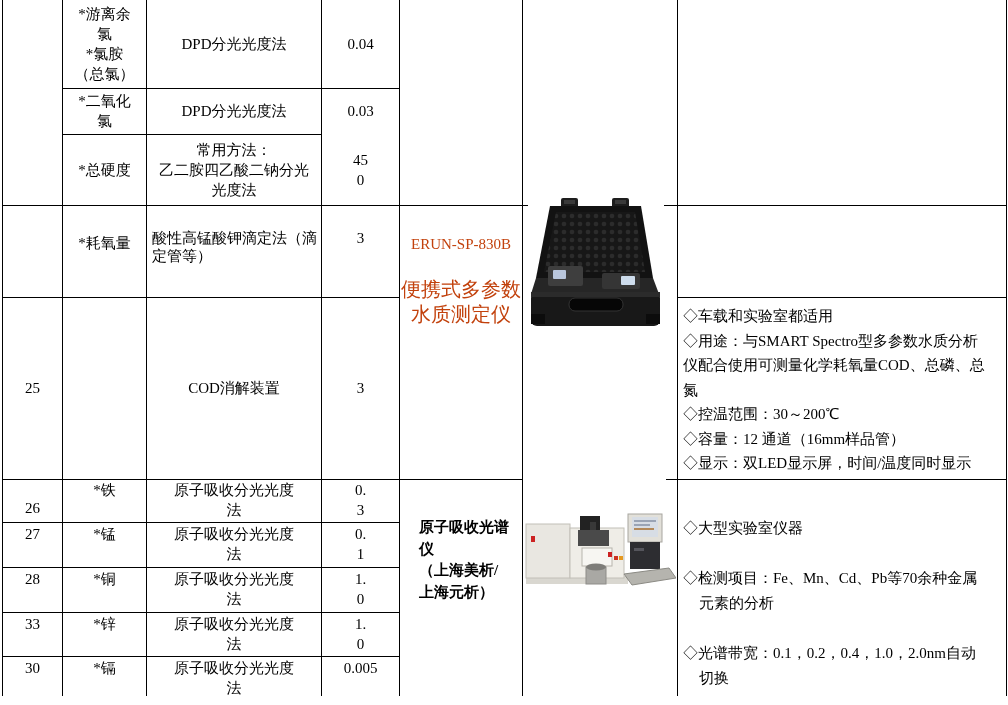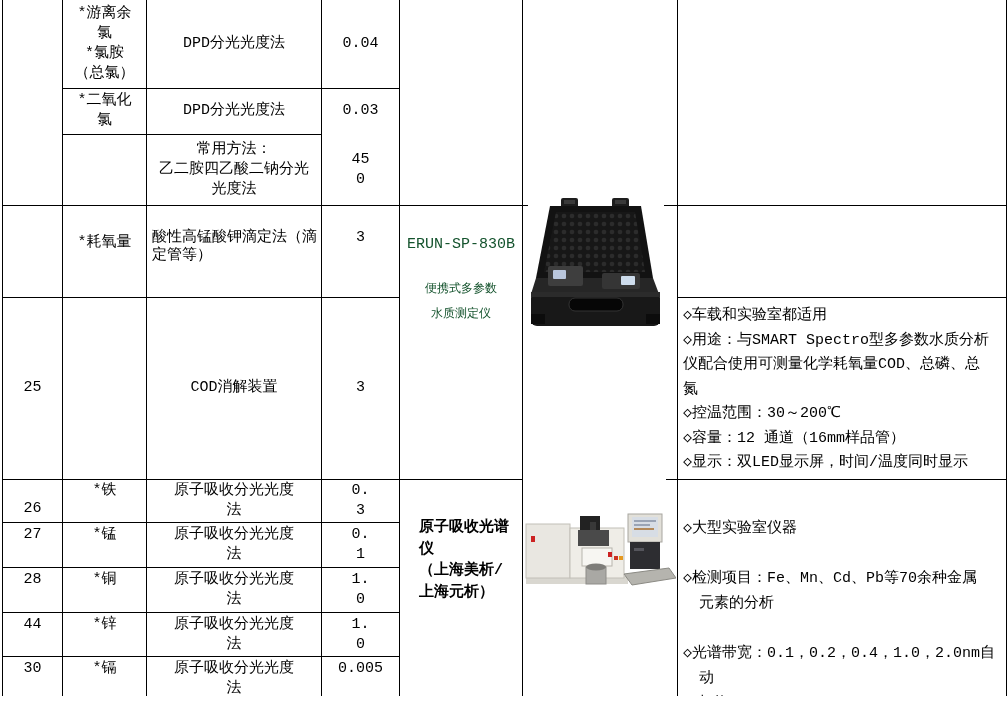--- a/index.html
+++ b/index.html
@@ -1,24 +1,24 @@
 <!DOCTYPE html>
 <html><head>
 <meta charset="utf-8">
 <style>
   html,body{margin:0;padding:0;background:#fff;}
   #page{position:relative;width:1008px;height:696px;background:#fff;overflow:hidden;
-        font-family:Liberation Mono, monospace;color:#000;font-size:15px;}
+        font-family:Liberation Serif, serif;color:#000;font-size:15px;}
   .vline,.hline{position:absolute;background:#000;}
   .vline{width:1px;top:0;height:702px;}
   .hline{height:1px;}
   .cell{position:absolute;white-space:pre-line;line-height:20px;}
   .cx{display:flex;flex-direction:column;align-items:center;justify-content:center;text-align:center;}
   .ct{text-align:center;}
-  .red{color:#14532d;}
+  .red{color:#c2410c;}
   .bold{font-weight:bold;}
   .photo{position:absolute;background:#fff;}
   .bullet{padding-left:16px;text-indent:-16px;white-space:pre-line;}
 </style>
 </head>
 <body>
 
 <div id="page">
 
   <div class="vline" style="left:2px;"></div>
@@ -48,20 +48,21 @@
 *氯胺
 （总氯）</div>
   <div class="cell cx" style="left:147px;top:0;width:174px;height:88px;">DPD分光光度法</div>
   <div class="cell cx" style="left:322px;top:0;width:77px;height:88px;">0.04</div>
 
   <div class="cell cx" style="left:63px;top:88px;width:83px;height:46px;">*二氧化
 氯</div>
   <div class="cell cx" style="left:147px;top:88px;width:174px;height:46px;">DPD分光光度法</div>
   <div class="cell cx" style="left:322px;top:88px;width:77px;height:46px;">0.03</div>
 
+  <div class="cell cx" style="left:63px;top:134px;width:83px;height:71px;">*总硬度</div>
   <div class="cell cx" style="left:147px;top:134px;width:174px;height:71px;">
     <div style="white-space:pre-line;">常用方法：</div>
     <div style="white-space:pre-line;">乙二胺四乙酸二钠分光
 光度法</div>
   </div>
   <div class="cell cx" style="left:322px;top:134px;width:77px;height:71px;">45
 0</div>
 
   <div class="cell ct" style="left:63px;top:233px;width:83px;height:40px;">*耗氧量</div>
   <div class="cell" style="left:147px;top:205px;width:174px;height:92px;line-height:18px;">
@@ -69,21 +70,21 @@
 定管等）</div>
   </div>
   <div class="cell ct" style="left:322px;top:228px;width:77px;height:30px;">3</div>
 
   <div class="cell cx" style="left:3px;top:297px;width:59px;height:182px;">25</div>
   <div class="cell cx" style="left:147px;top:297px;width:174px;height:182px;">COD消解装置</div>
   <div class="cell cx" style="left:322px;top:297px;width:77px;height:182px;">3</div>
 
   <div class="cell ct" style="left:400px;top:205px;width:122px;height:273px;">
     <div class="red" style="padding-top:7px;line-height:25px;">ERUN-SP-830B</div>
-    <div class="red" style="font-size:12px;line-height:25px;white-space:pre-line;text-align:center;">便携式多参数
+    <div class="red" style="font-size:20px;line-height:25px;white-space:pre-line;text-align:center;">便携式多参数
 水质测定仪</div>
   </div>
 
   <div class="cell" style="left:678px;top:297px;width:326px;height:181px;padding:7px 0 0 5px;line-height:24.5px;">◇车载和实验室都适用
 ◇用途：与SMART Spectro型多参数水质分析
 仪配合使用可测量化学耗氧量COD、总磷、总
 氮
 ◇控温范围：30～200℃
 ◇容量：12 通道（16mm样品管）
 ◇显示：双LED显示屏，时间/温度同时显示</div>
@@ -102,21 +103,21 @@
   <div class="cell ct" style="left:322px;top:525px;width:77px;height:42px;line-height:19.5px;">0.
 1</div>
 
   <div class="cell ct" style="left:3px;top:570px;width:59px;height:42px;line-height:19.5px;">28</div>
   <div class="cell ct" style="left:63px;top:570px;width:83px;height:42px;line-height:19.5px;">*铜</div>
   <div class="cell ct" style="left:147px;top:570px;width:174px;height:42px;line-height:19.5px;">原子吸收分光光度
 法</div>
   <div class="cell ct" style="left:322px;top:570px;width:77px;height:42px;line-height:19.5px;">1.
 0</div>
 
-  <div class="cell ct" style="left:3px;top:615px;width:59px;height:41px;line-height:19.5px;">44</div>
+  <div class="cell ct" style="left:3px;top:615px;width:59px;height:41px;line-height:19.5px;">33</div>
   <div class="cell ct" style="left:63px;top:615px;width:83px;height:41px;line-height:19.5px;">*锌</div>
   <div class="cell ct" style="left:147px;top:615px;width:174px;height:41px;line-height:19.5px;">原子吸收分光光度
 法</div>
   <div class="cell ct" style="left:322px;top:615px;width:77px;height:41px;line-height:19.5px;">1.
 0</div>
 
   <div class="cell ct" style="left:3px;top:659px;width:59px;height:42px;line-height:19.5px;">30</div>
   <div class="cell ct" style="left:63px;top:659px;width:83px;height:42px;line-height:19.5px;">*镉</div>
   <div class="cell ct" style="left:147px;top:659px;width:174px;height:42px;line-height:19.5px;">原子吸收分光光度
 法</div>

